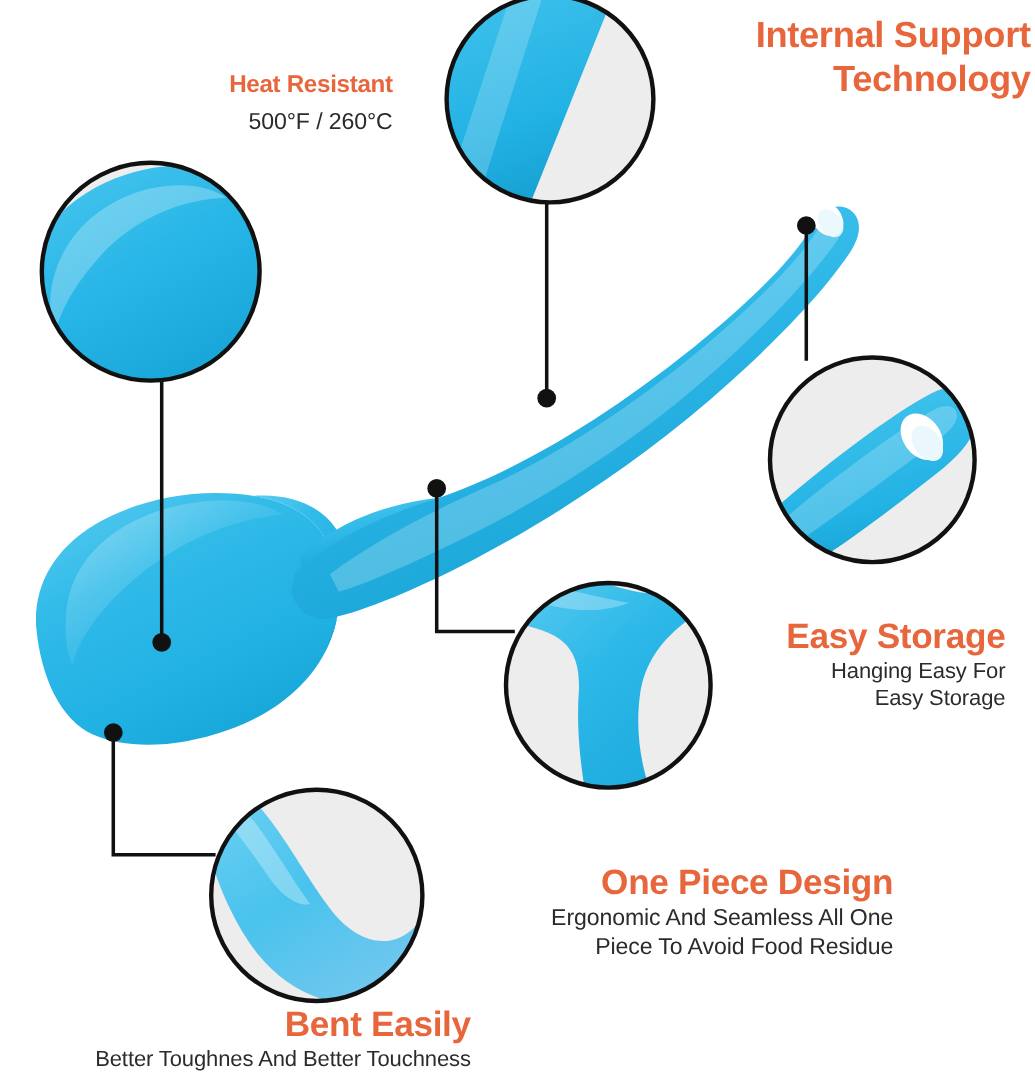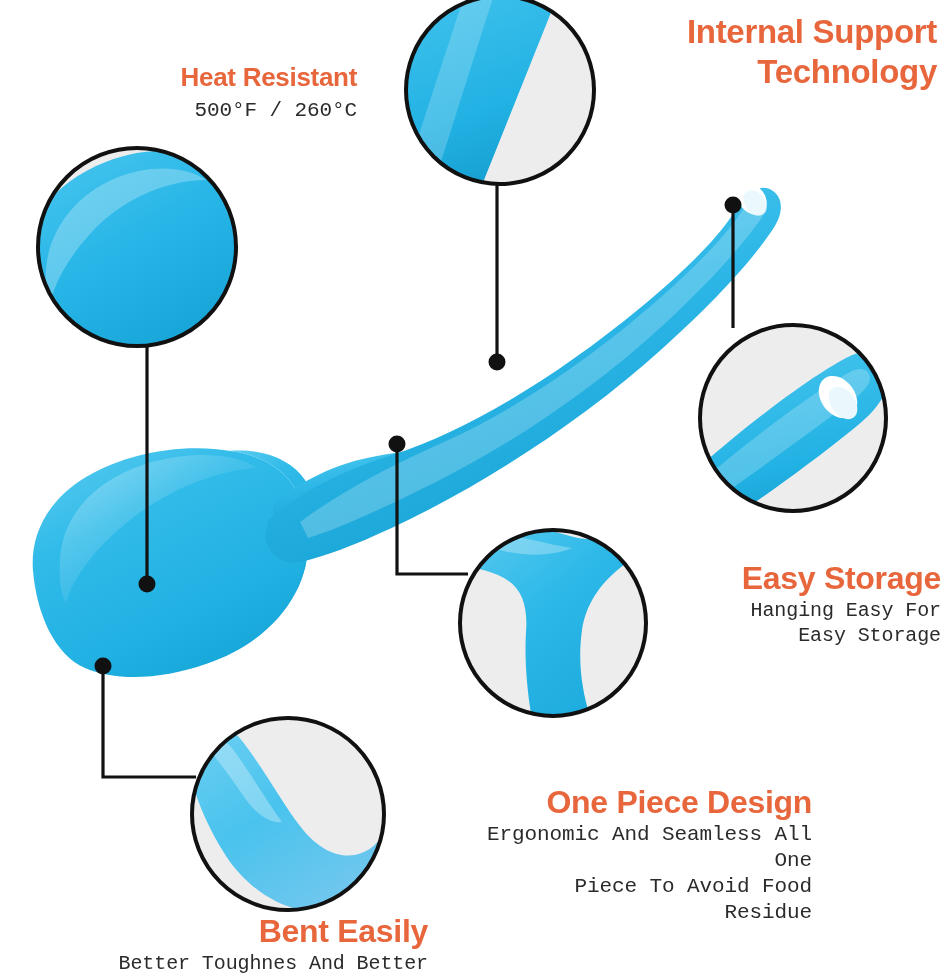--- a/index.html
+++ b/index.html
@@ -48,35 +48,34 @@
     white-space: pre-line;
   }
 
   .callout-desc {
     color: #2b2b2b;
     font-size: 21px;
     line-height: 26px;
     margin: 2px 0 0 0;
     white-space: pre-line;
     letter-spacing: -0.1px;
-    font-family: Liberation Mono, monospace;
   }
 
   
   #callout-heat-resistant   { left: 27px;  top: 58px;  width: 330px; }
   #callout-internal-support { left: 637px; top: 12px;  width: 300px; }
-  #callout-easy-storage     { left: 709px; top: 560px; width: 232px; }
+  #callout-easy-storage     { left: 682px; top: 560px; width: 232px; }
   #callout-one-piece        { left: 482px; top: 784px; width: 330px; }
   #callout-bent-easily      { left: 8px;   top: 913px; width: 420px; }
 
   #callout-easy-storage .callout-title,
   #callout-one-piece .callout-title,
   #callout-bent-easily .callout-title { font-size: 32px; line-height: 36px; }
 
-  #callout-heat-resistant .callout-title { font-size: 26px; line-height: 38px; }
+  #callout-heat-resistant .callout-title { font-size: 22px; line-height: 38px; }
   #callout-internal-support .callout-title { font-size: 33px; line-height: 40px; }
 
   #callout-easy-storage .callout-desc,
   #callout-bent-easily .callout-desc { font-size: 20px; line-height: 25px; }
 </style>
 </head>
 <body>
 
 <div id="infographic">
 

